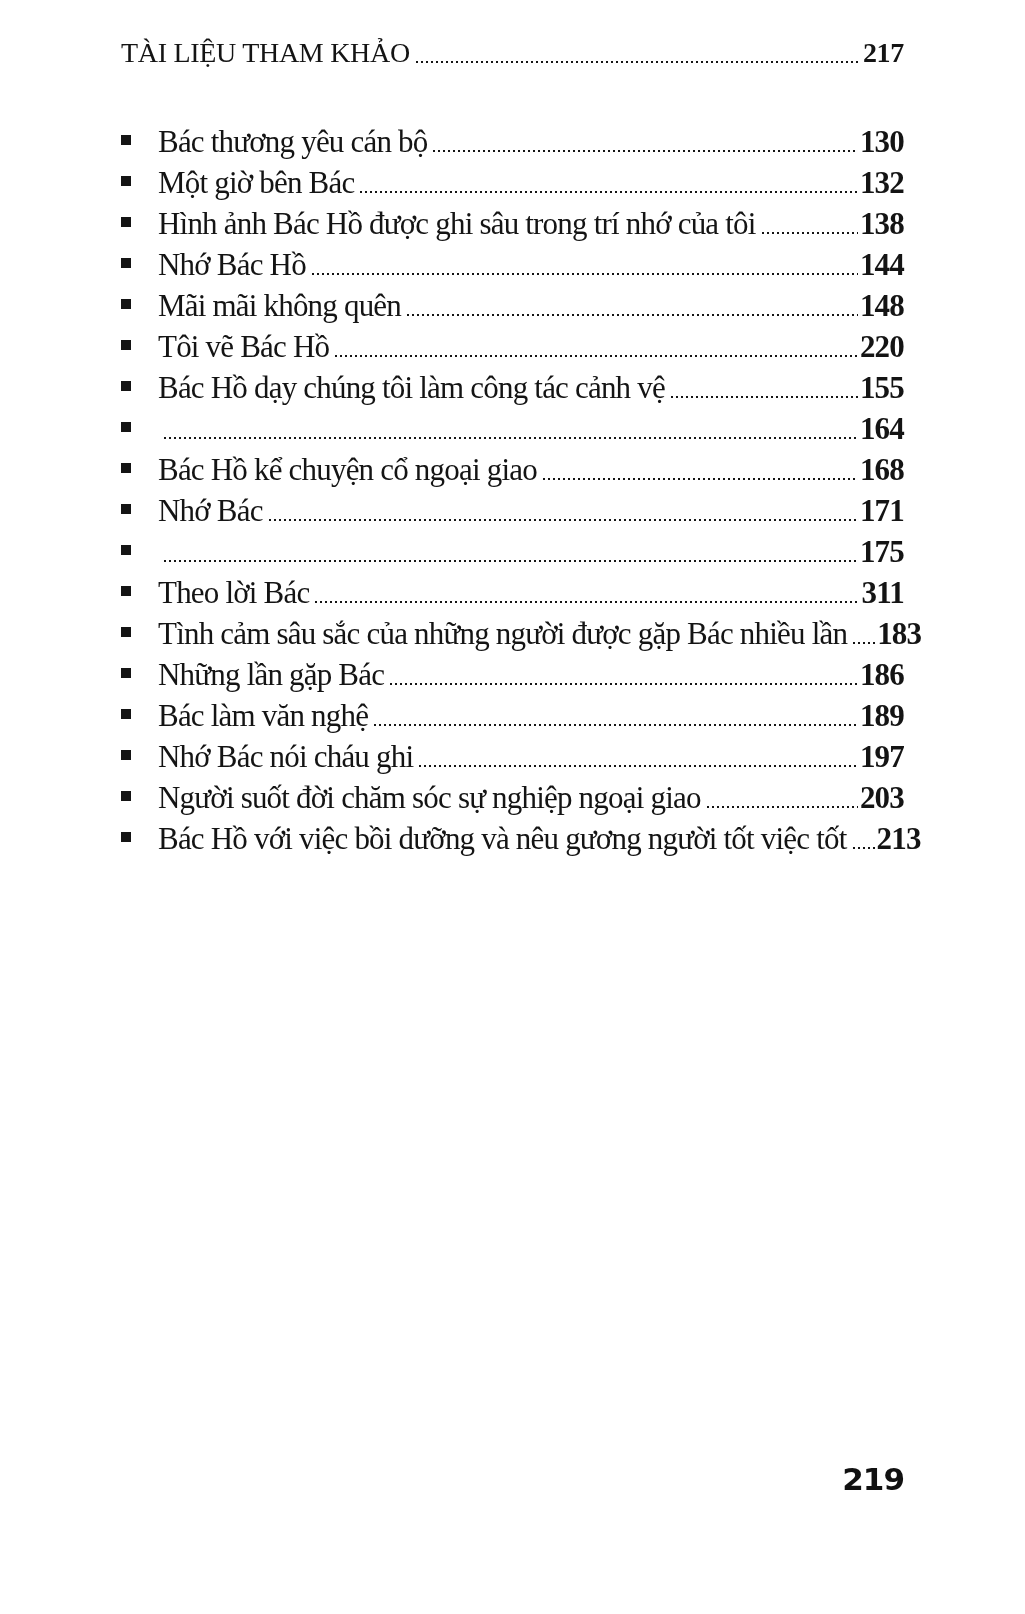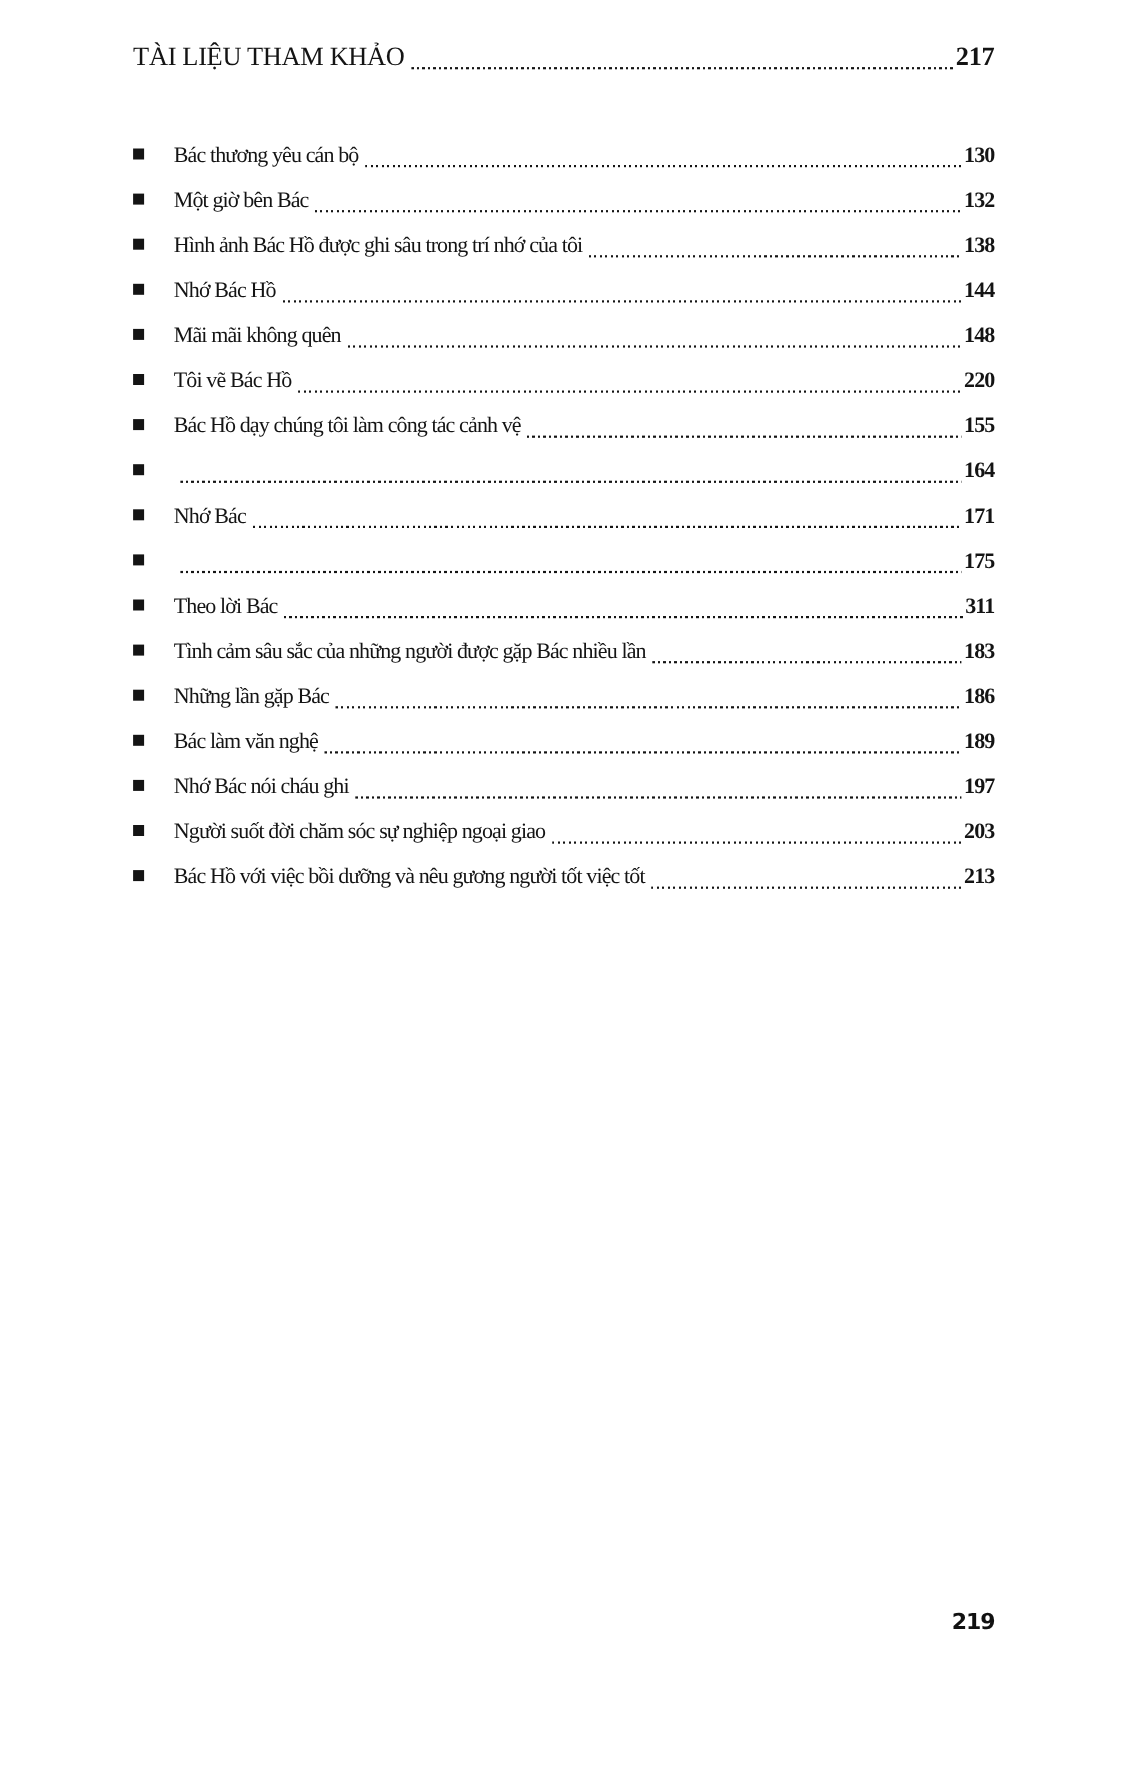--- a/index.html
+++ b/index.html
@@ -23,21 +23,21 @@
     right: 0;
     margin: 0;
     padding: 0 121px;
     list-style: none;
   }
   .toc-row {
     display: flex;
     align-items: baseline;
     height: 41px;
     line-height: 41px;
-    font-size: 20px;
+    font-size: 31px;
     letter-spacing: -0.8px;
     white-space: nowrap;
   }
   .bullet {
     flex: none;
     width: 10px;
     height: 10px;
     background: #141414;
     align-self: flex-start;
     margin: 14px 27px 0 0;
@@ -57,32 +57,32 @@
   }
   .pagenum {
     flex: none;
     font-weight: bold;
   }
   .ref-row {
     display: flex;
     align-items: baseline;
     height: 41px;
     line-height: 41px;
-    font-size: 24px;
+    font-size: 28px;
     letter-spacing: -0.3px;
     white-space: nowrap;
     margin-top: 32px;
   }
   .footer-folio {
     position: absolute;
     top: 1464px;
     right: 121px;
     font-family: "DejaVu Sans", "Liberation Sans", sans-serif;
     font-weight: 700;
-    font-size: 20px;
+    font-size: 31px;
     line-height: 1;
     letter-spacing: -1px;
     color: #111111;
   }
 </style>
 </head>
 <body>
 
 <div class="page">
 
@@ -136,20 +136,26 @@
     <span class="leader"></span>
     <span class="pagenum">155</span>
   </li>
 
   <li class="toc-row">
     <span class="bullet"></span>
     <span class="leader"></span>
     <span class="pagenum">164</span>
   </li>
 
+  <li class="toc-row">
+    <span class="bullet"></span>
+    <span class="title">Bác Hồ kể chuyện cổ ngoại giao</span>
+    <span class="leader"></span>
+    <span class="pagenum">168</span>
+  </li>
 
   <li class="toc-row">
     <span class="bullet"></span>
     <span class="title">Nhớ Bác</span>
     <span class="leader"></span>
     <span class="pagenum">171</span>
   </li>
 
   <li class="toc-row">
     <span class="bullet"></span>

